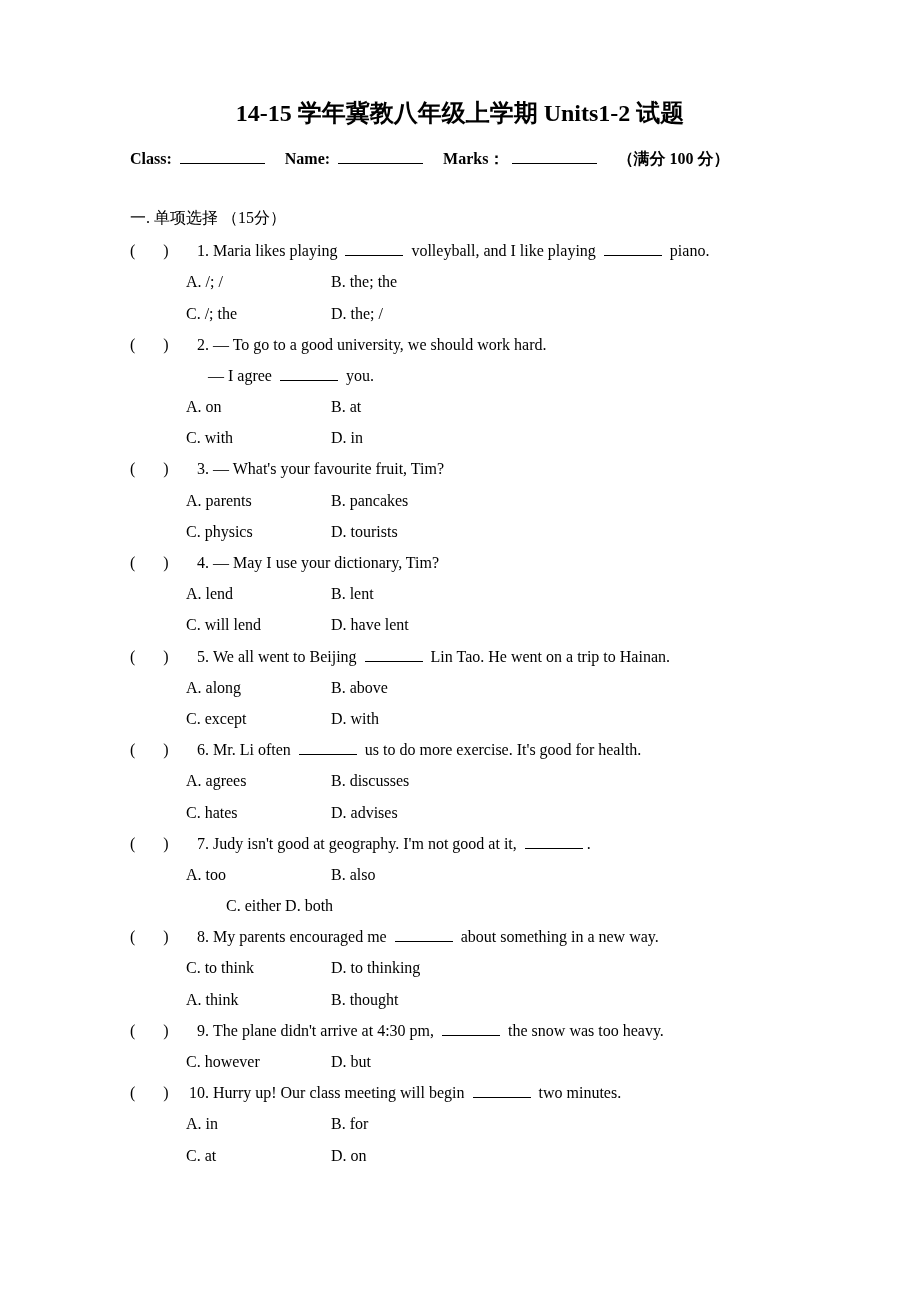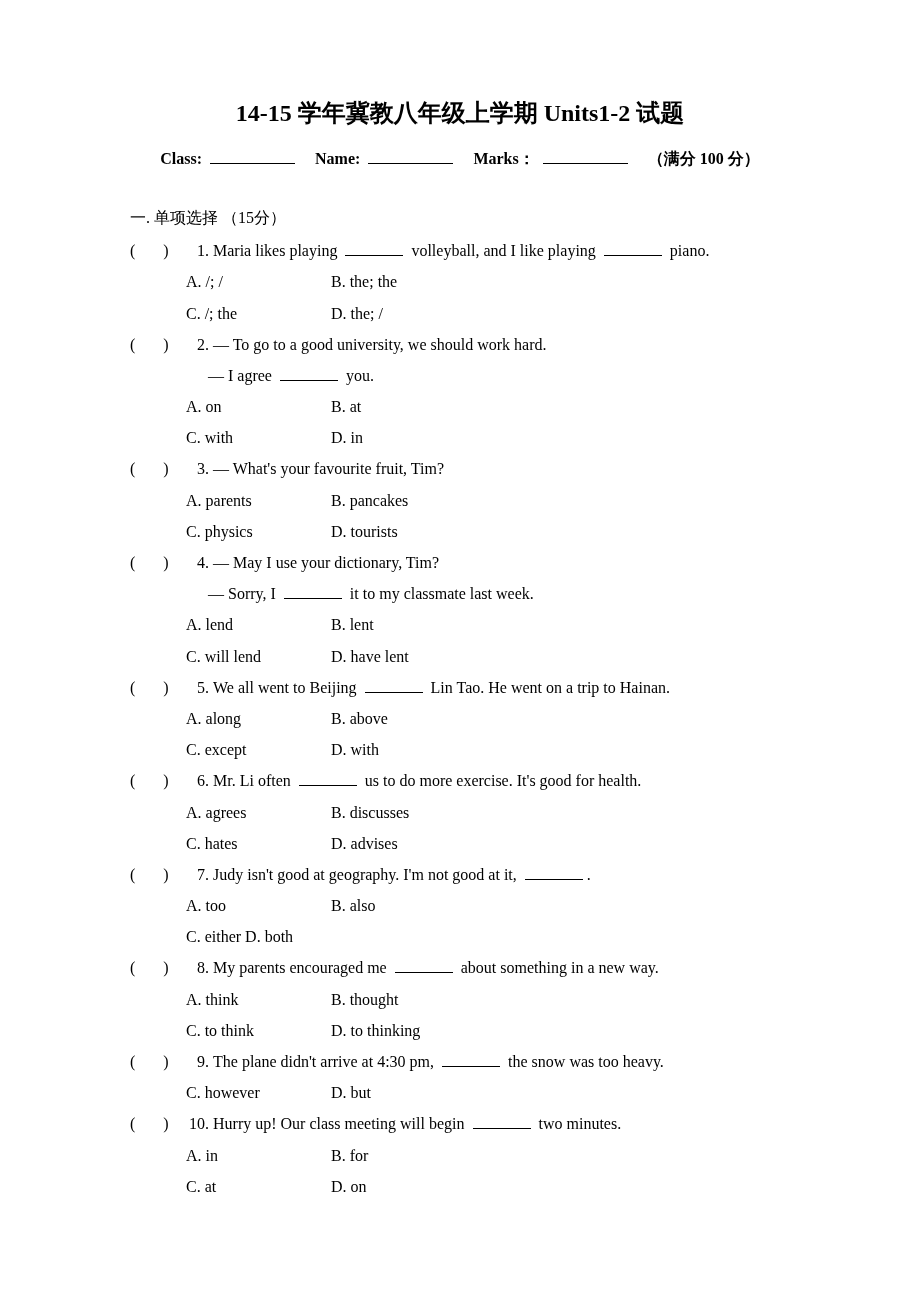--- a/index.html
+++ b/index.html
@@ -13,21 +13,21 @@
       box-sizing: border-box;
       line-height: 1.95;
     }
     .title {
       text-align: center;
       font-weight: bold;
       font-size: 24px;
       margin-bottom: 6px;
     }
     .info-line {
-      text-align: center;
+      text-align: left;
       font-weight: bold;
       font-size: 16px;
       margin-bottom: 28px;
     }
     .blank-uline {
       display: inline-block;
       border-bottom: 1px solid #000;
       width: 85px;
       height: 0.95em;
       vertical-align: baseline;
@@ -72,20 +72,21 @@
     }
     .choice-col {
       width: 145px;
       flex: 0 0 145px;
     }
     .choice-col2 {
       flex: 1;
     }
     .choice-single {
       flex: 1;
+      margin-left: 40px;
     }
   </style>
 </head>
 <body>
 
 <div class="title">14-15 学年冀教八年级上学期 Units1-2 试题</div>
 
 <div class="info-line">
   <span>Class:</span>
   <span class="blank-uline"></span>
@@ -160,23 +161,20 @@
     </div>
   </div>
 </div>
 
 <div class="question">
   <span class="paren">(       )</span>
   <div class="qbody">
     <span class="qtext">
       <span class="qnum">4.</span><span>— May I use your dictionary, Tim?</span>
     </span>
-    <span class="qtext followup">
-      <span>— Sorry, I </span><span class="blank-uline sm"></span><span> it to my classmate last week.</span>
-    </span>
     <div class="choices">
       <div class="choice-row">
         <span class="choice-col">A. lend</span>
         <span class="choice-col2">B. lent</span>
       </div>
       <div class="choice-row">
         <span class="choice-col">C. will lend</span>
         <span class="choice-col2">D. have lent</span>
       </div>
     </div>
@@ -240,27 +238,27 @@
 </div>
 
 <div class="question">
   <span class="paren">(       )</span>
   <div class="qbody">
     <span class="qtext">
       <span class="qnum">8.</span><span>My parents encouraged me </span><span class="blank-uline sm"></span><span> about something in a new way.</span>
     </span>
     <div class="choices">
       <div class="choice-row">
+        <span class="choice-col">C. to think</span>
+        <span class="choice-col2">D. to thinking</span>
+      </div>
+      <div class="choice-row">
         <span class="choice-col">A. think</span>
         <span class="choice-col2">B. thought</span>
       </div>
-      <div class="choice-row">
-        <span class="choice-col">C. to think</span>
-        <span class="choice-col2">D. to thinking</span>
-      </div>
     </div>
   </div>
 </div>
 
 <div class="question">
   <span class="paren">(       )</span>
   <div class="qbody">
     <span class="qtext">
       <span class="qnum">9.</span><span>The plane didn't arrive at 4:30 pm, </span><span class="blank-uline sm"></span><span> the snow was too heavy.</span>
     </span>

